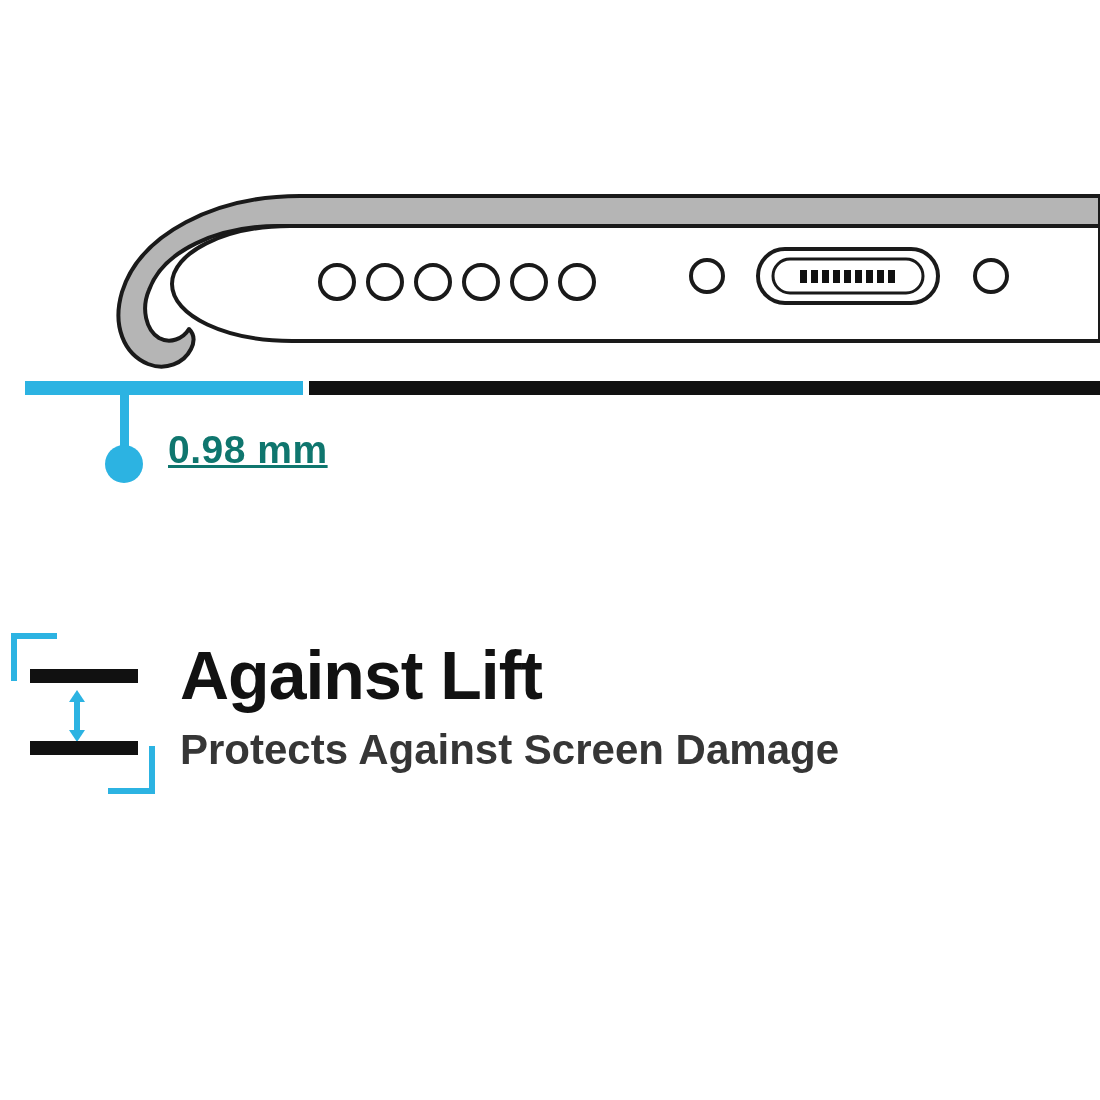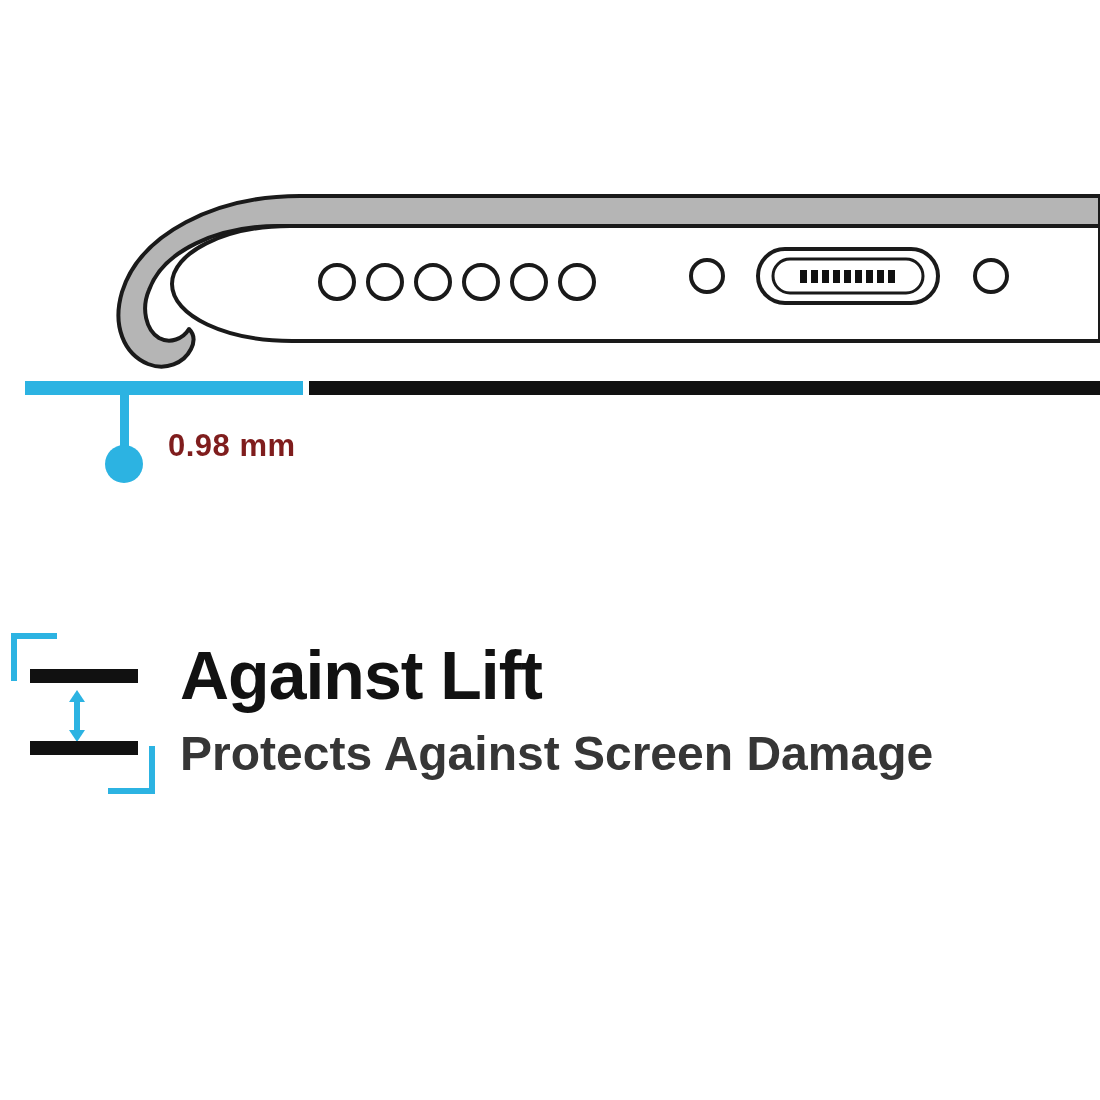--- a/index.html
+++ b/index.html
@@ -8,37 +8,38 @@
     height: 1100px;
     position: relative;
     background: #ffffff;
     font-family: "Liberation Sans", sans-serif;
     overflow: hidden;
   }
   .abs { position: absolute; }
   .measure-label {
     left: 168px;
     top: 428px;
-    font-size: 31px;
+    font-size: 39px;
     font-weight: bold;
-    color: #7f1d1d;
+    color: #0f766e;
     letter-spacing: 0.5px;
+    text-decoration: underline;
   }
   .feature-title {
     left: 180px;
     top: 636px;
     font-size: 68px;
     font-weight: bold;
     color: #121212;
     letter-spacing: -1px;
   }
   .feature-subtitle {
     left: 180px;
     top: 726px;
-    font-size: 48px;
+    font-size: 42px;
     font-weight: 600;
     color: #363636;
   }
 </style>
 </head>
 <body>
 
 <svg class="abs" style="left:0; top:0;" width="1100" height="1100" viewBox="0 0 1100 1100">
 
   <path fill="#b5b5b5" stroke="#1a1a1a" stroke-width="4" stroke-linejoin="round" d="M 1100,196 L 300,196 C 215,196 140,234 122,292 C 112,326 124,354 148,364

